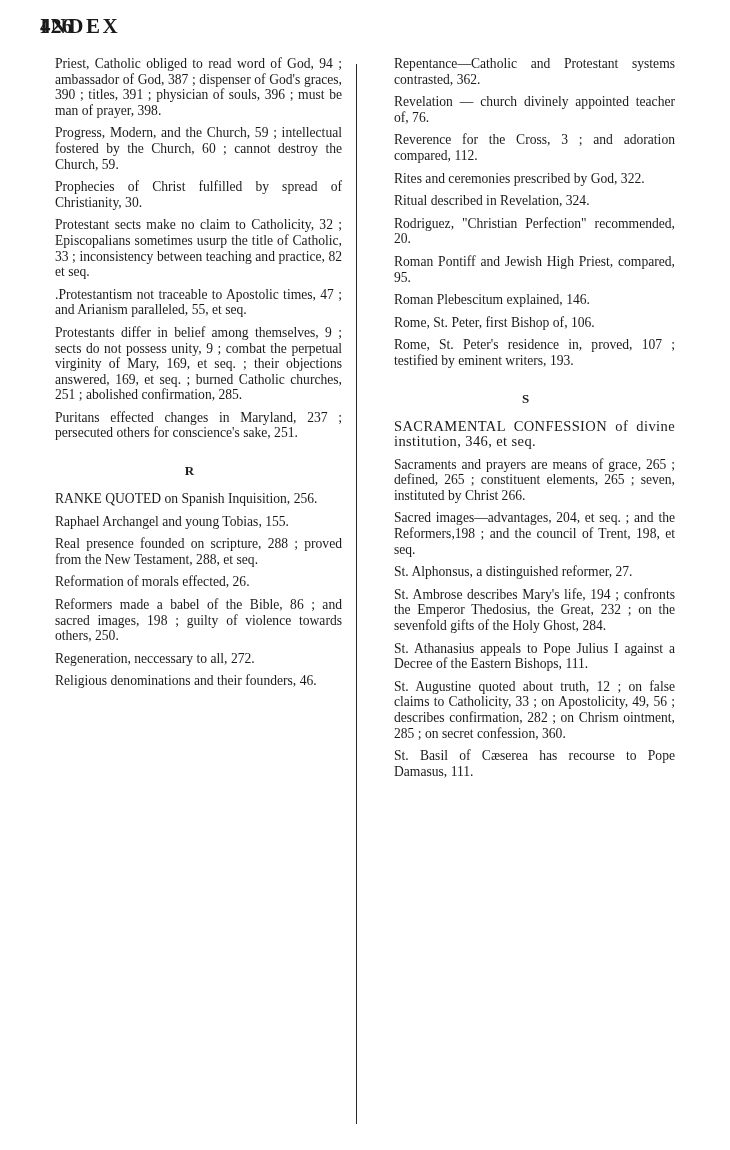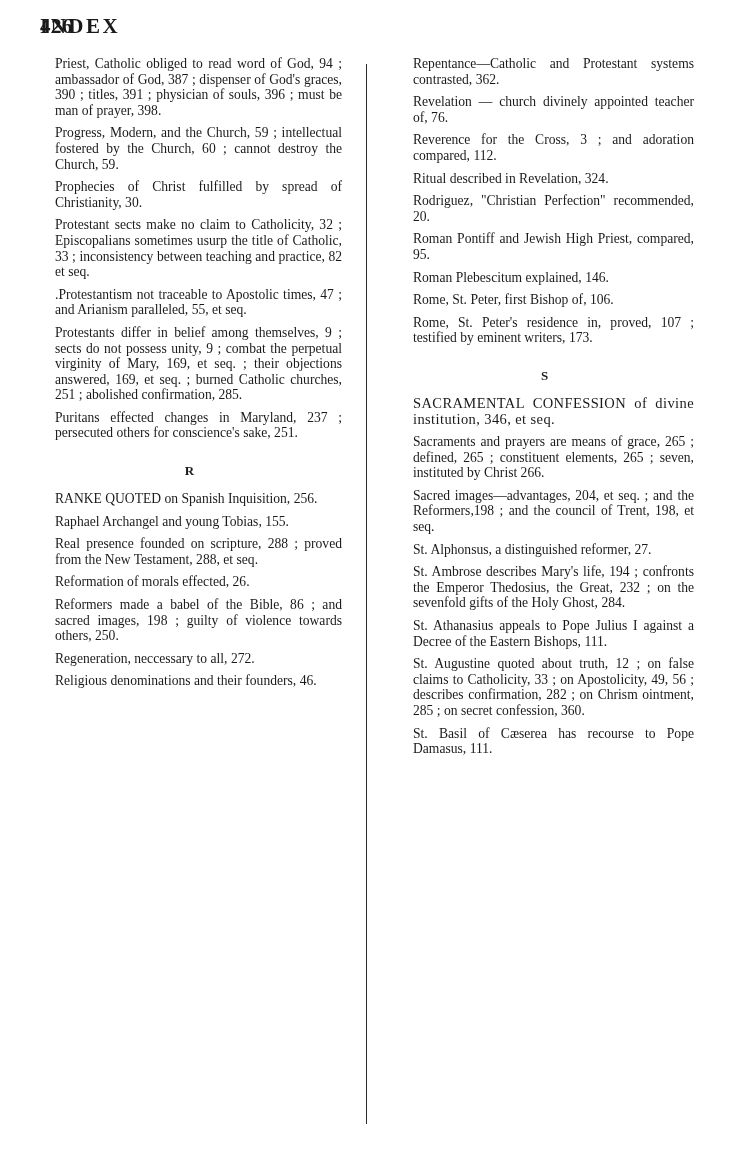--- a/index.html
+++ b/index.html
@@ -44,21 +44,20 @@
     font-weight: bold;
     font-size: 21px;
     letter-spacing: 2.5px;
   }
   .columns {
     position: relative;
     display: flex;
     padding: 0 36px 0 38px;
     box-sizing: border-box;
     height: 1070px;
-    justify-content: space-between;
   }
   .col {
     width: 318px;
     box-sizing: border-box;
   }
   .col-left {
     padding-right: 14px;
   }
   .col-right {
     padding-left: 20px;
@@ -124,26 +123,27 @@
       <div class="entry">Regeneration, neccessary to all, 272.</div>
       <div class="entry">Religious denominations and their founders, 46.</div>
     </div>
 
     <div class="rule"></div>
 
     <div class="col col-right">
       <div class="entry">Repentance—Catholic and Protestant systems contrasted, 362.</div>
       <div class="entry">Revelation — church divinely appointed teacher of, 76.</div>
       <div class="entry">Reverence for the Cross, 3 ; and adoration compared, 112.</div>
+      <div class="entry">Rites and ceremonies prescribed by God, 322.</div>
       <div class="entry">Ritual described in Revelation, 324.</div>
       <div class="entry">Rodriguez, "Christian Perfection" recommended, 20.</div>
       <div class="entry">Roman Pontiff and Jewish High Priest, compared, 95.</div>
       <div class="entry">Roman Plebescitum explained, 146.</div>
       <div class="entry">Rome, St. Peter, first Bishop of, 106.</div>
-      <div class="entry">Rome, St. Peter's residence in, proved, 107 ; testified by eminent writers, 173.</div>
+      <div class="entry">Rome, St. Peter's residence in, proved, 107 ; testified by eminent writers, 193.</div>
 
       <div class="section-letter">S</div>
 
       <div class="entry smallcap">SACRAMENTAL CONFESSION of divine institution, 346, et seq.</div>
       <div class="entry">Sacraments and prayers are means of grace, 265 ; defined, 265 ; constituent elements, 265 ; seven, instituted by Christ 266.</div>
       <div class="entry">Sacred images—advantages, 204, et seq. ; and the Reformers,198 ; and the council of Trent, 198, et seq.</div>
       <div class="entry">St. Alphonsus, a distinguished reformer, 27.</div>
       <div class="entry">St. Ambrose describes Mary's life, 194 ; confronts the Emperor Thedosius, the Great, 232 ; on the sevenfold gifts of the Holy Ghost, 284.</div>
       <div class="entry">St. Athanasius appeals to Pope Julius I against a Decree of the Eastern Bishops, 111.</div>
       <div class="entry">St. Augustine quoted about truth, 12 ; on false claims to Catholicity, 33 ; on Apostolicity, 49, 56 ; describes confirmation, 282 ; on Chrism ointment, 285 ; on secret confession, 360.</div>

